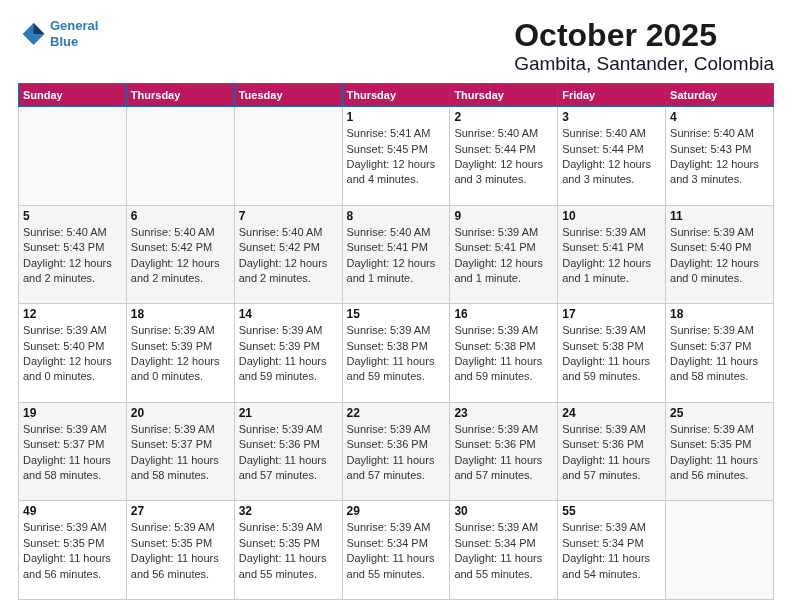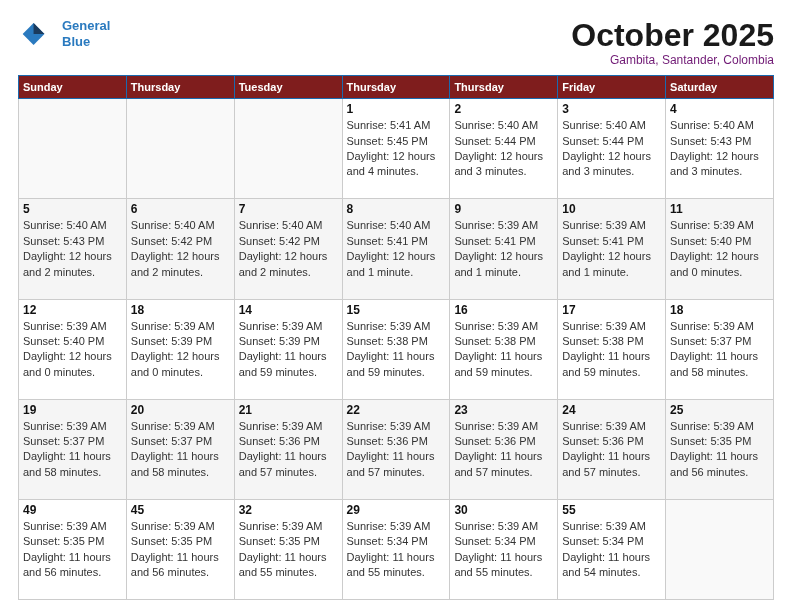--- a/index.html
+++ b/index.html
@@ -19,57 +19,57 @@
     }
     .top-section {
       display: flex;
       justify-content: space-between;
       align-items: flex-start;
       margin-bottom: 8px;
     }
     .logo {
       display: flex;
       align-items: center;
-      gap: 16px;
+      gap: 4px;
     }
     .logo-text {
       font-size: 13px;
       font-weight: bold;
       color: #1a3a5c;
       line-height: 1.2;
     }
     .logo-text span {
       color: #2a7abf;
     }
     .logo-icon {
       width: 28px;
       height: 28px;
     }
     .header-right {
-      text-align: right;
+      text-align: left;
     }
     .month-title {
       font-size: 32px;
       font-weight: bold;
       color: #1a1a1a;
       line-height: 1.1;
     }
     .location {
-      font-size: 12px;
-      color: #701a75;
+      font-size: 19px;
+      color: #0f172a;
     }
     .calendar {
       flex: 1;
       border: 1px solid #ccc;
       border-collapse: collapse;
       width: 100%;
       table-layout: fixed;
     }
     .calendar th {
-      background: #7f1d1d;
+      background: #be185d;
       color: #fff;
       font-size: 11px;
       font-weight: bold;
       padding: 5px 4px;
       text-align: left;
       border: 1px solid #1a6aaf;
     }
     .calendar td {
       vertical-align: top;
       border: 1px solid #ccc;
@@ -319,21 +319,21 @@
         </tr>
         <tr>
           <td>
             <span class="day-num">49</span>
             <div class="day-info" style="white-space: pre-line;">Sunrise: 5:39 AM
 Sunset: 5:35 PM
 Daylight: 11 hours
 and 56 minutes.</div>
           </td>
           <td>
-            <span class="day-num">45</span>
+            <span class="day-num">27</span>
             <div class="day-info" style="white-space: pre-line;">Sunrise: 5:39 AM
 Sunset: 5:35 PM
 Daylight: 11 hours
 and 56 minutes.</div>
           </td>
           <td>
             <span class="day-num">32</span>
             <div class="day-info" style="white-space: pre-line;">Sunrise: 5:39 AM
 Sunset: 5:35 PM
 Daylight: 11 hours

